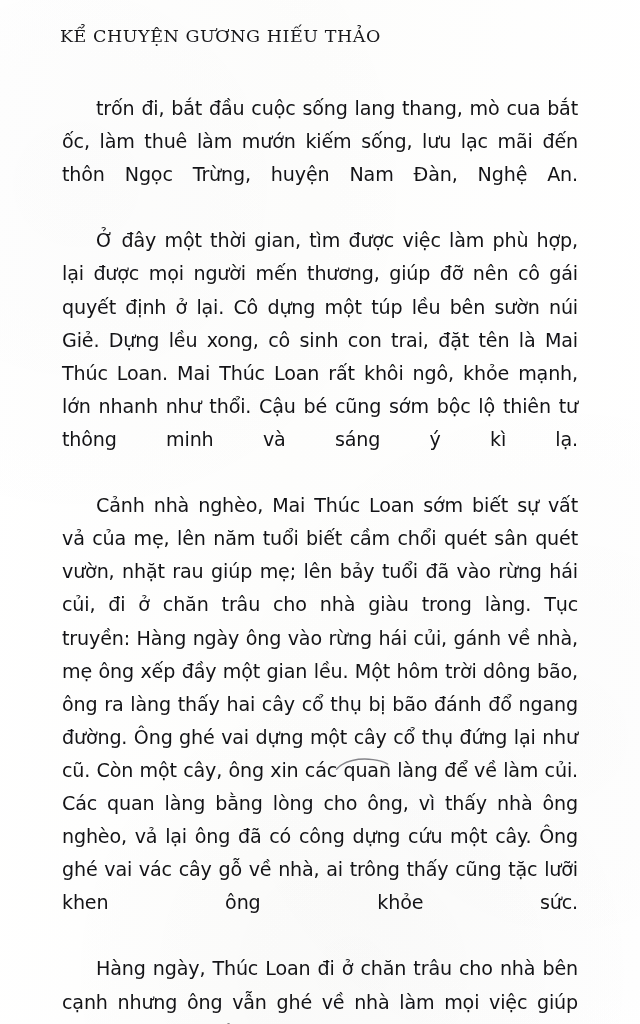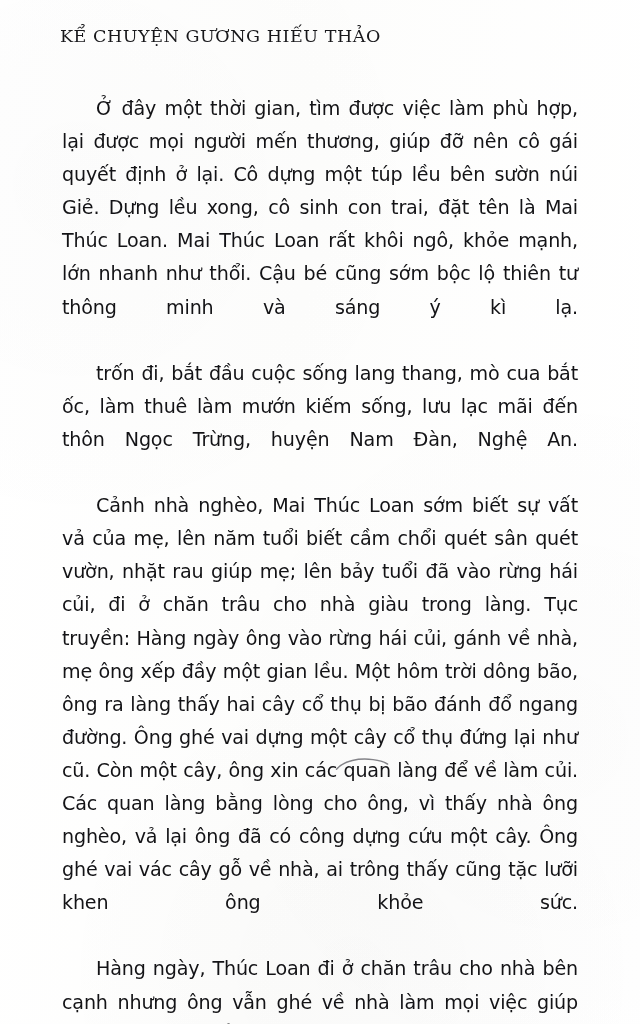--- a/index.html
+++ b/index.html
@@ -103,22 +103,22 @@
 
 <div id="page">
 
   <div id="paper-texture"></div>
 
   <div id="content">
 
     <div class="running-header">KỂ CHUYỆN GƯƠNG HIẾU THẢO</div>
 
     <div class="text-block">
+      <p class="body-paragraph">trốn đi, bắt đầu cuộc sống lang thang, mò cua bắt ốc, làm thuê làm mướn kiếm sống, lưu lạc mãi đến thôn Ngọc Trừng, huyện Nam Đàn, Nghệ An.</p>
       <p class="body-paragraph">Ở đây một thời gian, tìm được việc làm phù hợp, lại được mọi người mến thương, giúp đỡ nên cô gái quyết định ở lại. Cô dựng một túp lều bên sườn núi Giẻ. Dựng lều xong, cô sinh con trai, đặt tên là Mai Thúc Loan. Mai Thúc Loan rất khôi ngô, khỏe mạnh, lớn nhanh như thổi. Cậu bé cũng sớm bộc lộ thiên tư thông minh và sáng ý kì lạ.</p>
-      <p class="body-paragraph">trốn đi, bắt đầu cuộc sống lang thang, mò cua bắt ốc, làm thuê làm mướn kiếm sống, lưu lạc mãi đến thôn Ngọc Trừng, huyện Nam Đàn, Nghệ An.</p>
       <p class="body-paragraph">Cảnh nhà nghèo, Mai Thúc Loan sớm biết sự vất vả của mẹ, lên năm tuổi biết cầm chổi quét sân quét vườn, nhặt rau giúp mẹ; lên bảy tuổi đã vào rừng hái củi, đi ở chăn trâu cho nhà giàu trong làng. Tục truyền: Hàng ngày ông vào rừng hái củi, gánh về nhà, mẹ ông xếp đầy một gian lều. Một hôm trời dông bão, ông ra làng thấy hai cây cổ thụ bị bão đánh đổ ngang đường. Ông ghé vai dựng một cây cổ thụ đứng lại như cũ. Còn một cây, ông xin các quan làng để về làm củi. Các quan làng bằng lòng cho ông, vì thấy nhà ông nghèo, vả lại ông đã có công dựng cứu một cây. Ông ghé vai vác cây gỗ về nhà, ai trông thấy cũng tặc lưỡi khen ông khỏe sức.</p>
       <p class="body-paragraph">Hàng ngày, Thúc Loan đi ở chăn trâu cho nhà bên cạnh nhưng ông vẫn ghé về nhà làm mọi việc giúp mẹ. Ông dặn mẹ:</p>
 
     </div>
 
   </div>
 
   <div id="pen-arc">
     <svg viewBox="0 0 54 14" xmlns="http://www.w3.org/2000/svg">
       <path d="M1.5 12.2 C 9 3.4, 24 0.9, 38 2.6 C 45 3.5, 50 5.2, 52.6 7.1" fill="none" stroke="#3a3a42" stroke-width="1.45" stroke-linecap="round"></path>

